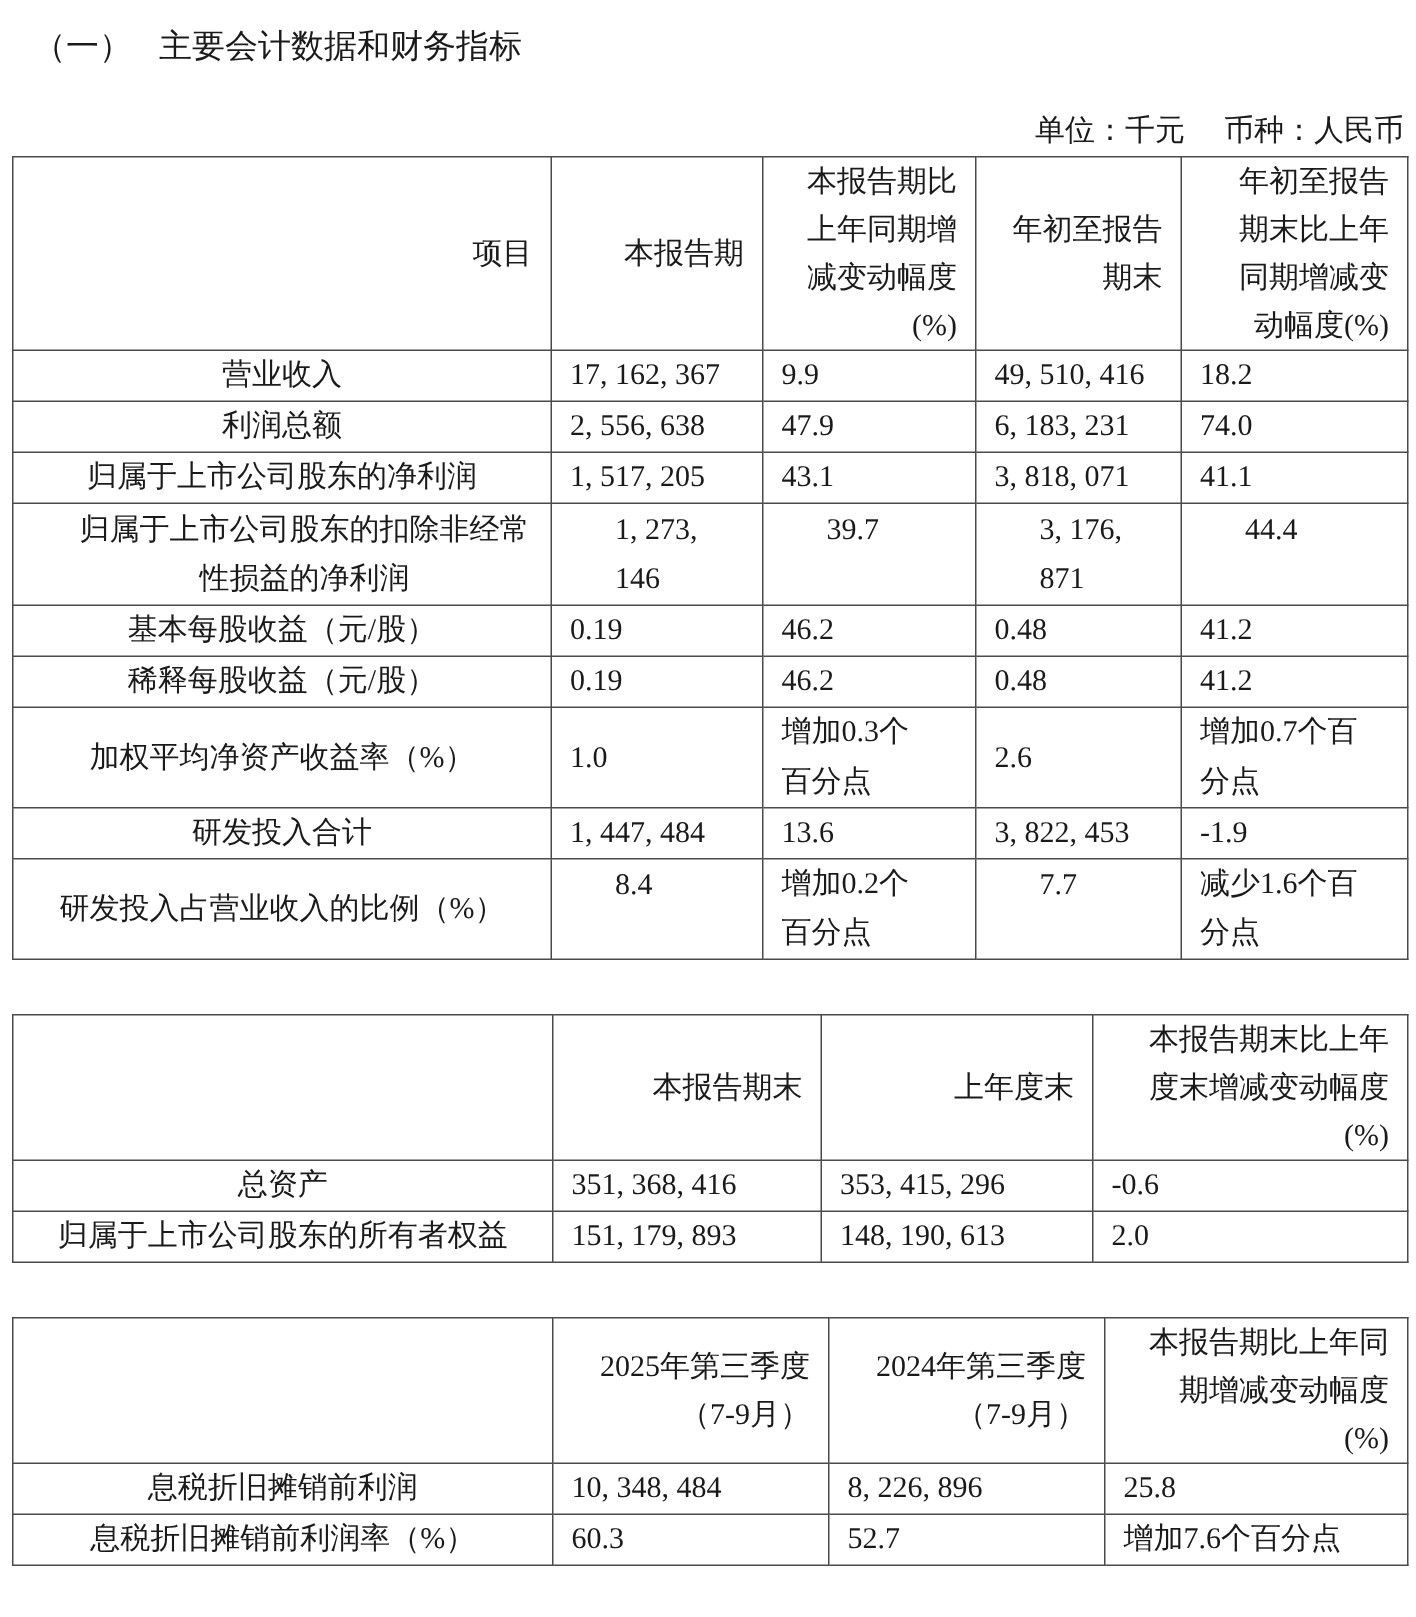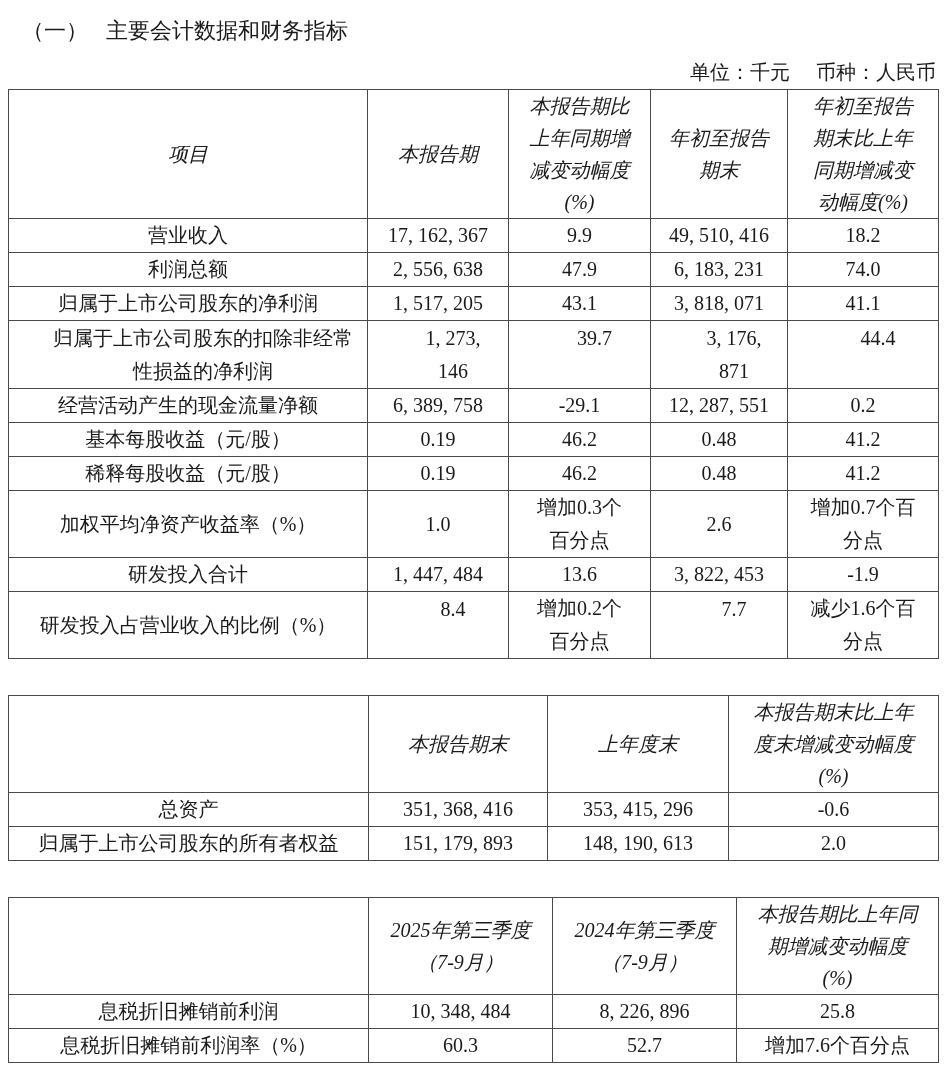--- a/index.html
+++ b/index.html
@@ -15,21 +15,21 @@
     overflow: hidden;
   }
   .doc-title {
     margin: 16px 0 0 22px;
     font-size: 22px;
     font-weight: normal;
     line-height: 29px;
   }
   .title-prefix { margin-right: 18px; }
   .unit-line {
-    margin-top: 14px;
+    margin-top: 29px;
     padding-right: 8px;
     text-align: right;
     font-size: 20px;
     line-height: 26px;
   }
   .currency-note { margin-left: 26px; }
   table.fin {
     border-collapse: collapse;
     table-layout: fixed;
     margin-left: 8px;
@@ -41,27 +41,26 @@
   .t3 { margin-top: 36px; }
   th, td {
     border: 1.5px solid #4a4a4a;
     padding: 0 12px;
     vertical-align: middle;
     white-space: pre-line;
     overflow: hidden;
   }
   th {
     font-weight: normal;
-    text-align: center;
+    text-align: right;
     line-height: 32px;
-    font-style: italic;
   }
   td { line-height: 33px; }
   td.lbl { text-align: center; }
-  td.num { text-align: center; }
+  td.num { text-align: left; }
   td.vtop { vertical-align: top; padding-top: 1px; padding-left: 42px; }
   tr.rh127 { height: 127px; }
   tr.rh95  { height: 95px; }
   tr.rh67  { height: 67px; margin-left: 38px; }
   tr.rh66  { height: 66px; }
   tr.rh65  { height: 65px; }
   tr.rh34  { height: 34px; }
   tr.rh33  { height: 33px; }
 </style>
 </head>
@@ -120,27 +119,20 @@
       <td class="num">41.1</td>
     </tr>
     <tr class="rh66">
       <td class="lbl vtop">归属于上市公司股东的扣除非经常
 性损益的净利润</td>
       <td class="num vtop">1, 273, 146</td>
       <td class="num vtop">39.7</td>
       <td class="num vtop">3, 176, 871</td>
       <td class="num vtop">44.4</td>
     </tr>
-    <tr class="rh34">
-      <td class="lbl">经营活动产生的现金流量净额</td>
-      <td class="num">6, 389, 758</td>
-      <td class="num">-29.1</td>
-      <td class="num">12, 287, 551</td>
-      <td class="num">0.2</td>
-    </tr>
     <tr class="rh33">
       <td class="lbl">基本每股收益（元/股）</td>
       <td class="num">0.19</td>
       <td class="num">46.2</td>
       <td class="num">0.48</td>
       <td class="num">41.2</td>
     </tr>
     <tr class="rh34">
       <td class="lbl">稀释每股收益（元/股）</td>
       <td class="num">0.19</td>

